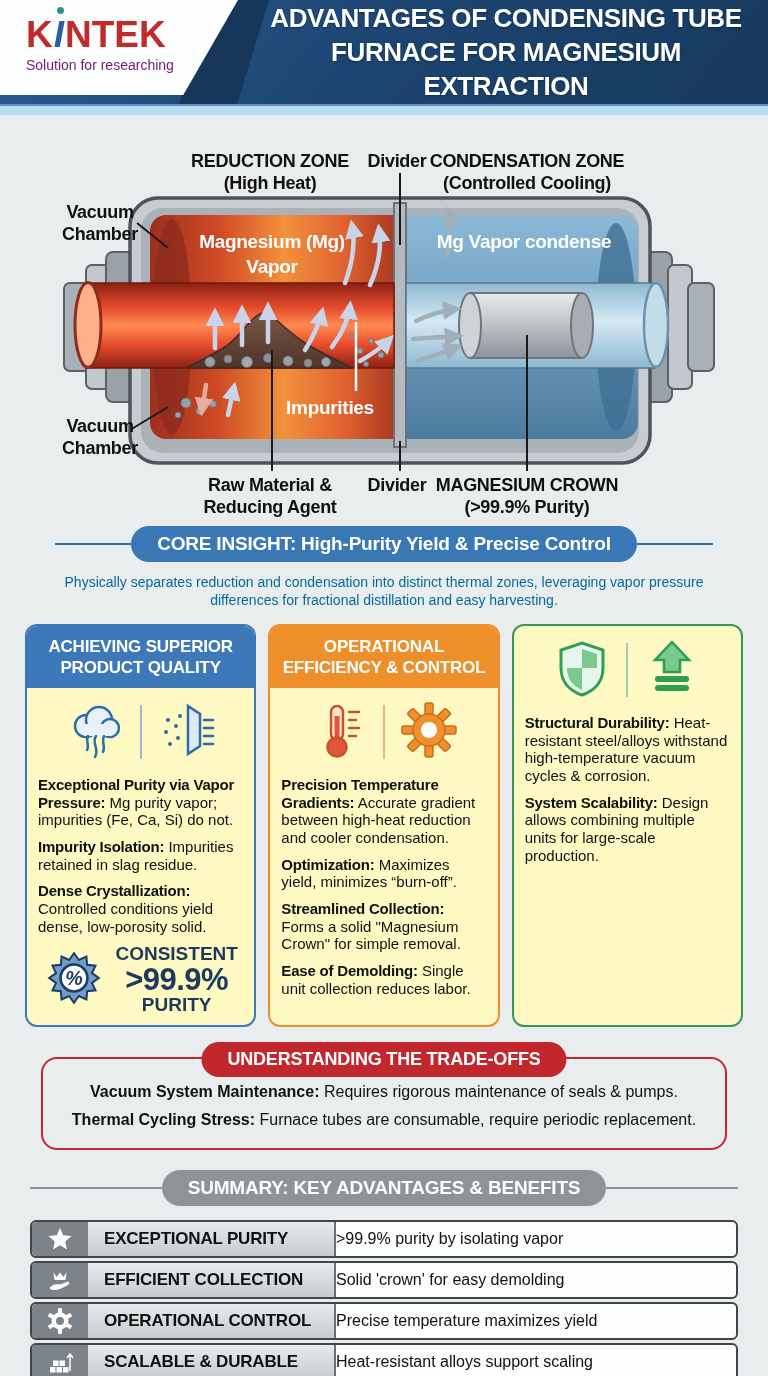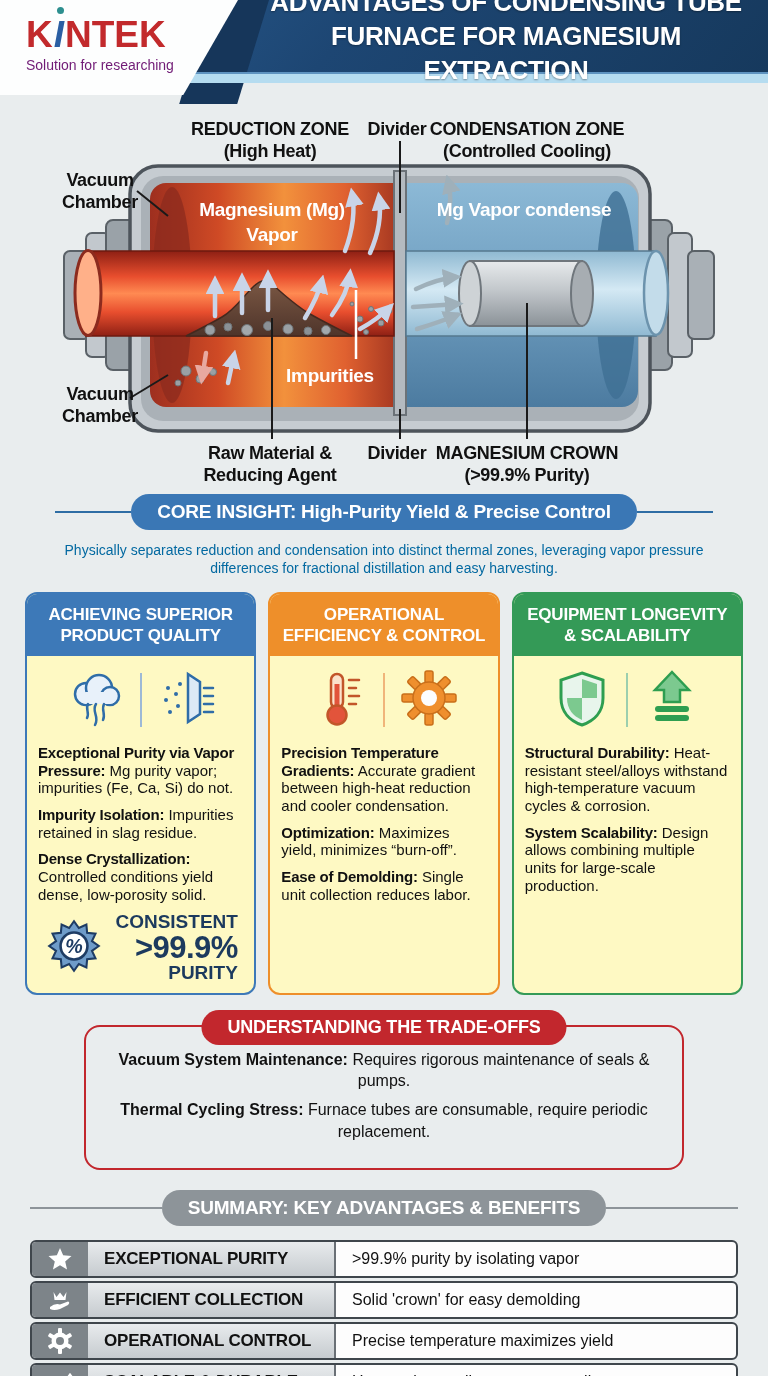--- a/index.html
+++ b/index.html
@@ -1,21 +1,21 @@
 <!DOCTYPE html>
 <html><head>
 <meta charset="utf-8">
 <style>
   html,body{margin:0;padding:0;}
   body{
     width:768px;height:1376px;overflow:hidden;background:#e9edee;
     font-family:"Liberation Sans","DejaVu Sans",sans-serif;color:#111;
   }
   
-  .hdr{position:relative;height:83px;}
+  .hdr{position:relative;height:115px;}
   .hdr-navy{position:absolute;left:0;top:0;right:0;bottom:9px;
     background:linear-gradient(130deg,#2a5d91 0%,#1d4673 45%,#16395d 100%);}
   .hdr-accent{position:absolute;left:196px;top:-6px;width:58px;height:110px;
     background:#16365a;transform:skewX(-17deg);}
   .hdr-stripe{position:absolute;left:0;right:0;bottom:0;height:9px;
     background:#b5dcf0;border-top:2px solid #5e93c0;}
   .logo-panel{position:absolute;left:0;top:0;width:238px;height:95px;background:#fdfefe;
     clip-path:polygon(0 0,100% 0,77% 100%,0 100%);
     box-shadow:2px 0 4px rgba(0,0,0,.35);padding:16px 0 0 26px;box-sizing:border-box;}
   .brand{font-size:37px;font-weight:bold;color:#c22a2c;letter-spacing:0;line-height:1;}
@@ -55,44 +55,44 @@
   .col-green .col-hd{background:#349a57;}
   .icons{display:flex;align-items:center;justify-content:center;gap:14px;padding:12px 0 6px;}
   .icons .vline{width:2px;height:54px;}
   .col-blue .vline{background:#9db9d6;}
   .col-orange .vline{background:#f0b57a;}
   .col-green .vline{background:#9ccfae;}
   .col-bd{padding:6px 11px 10px;font-size:15px;line-height:1.18;}
   .col-bd p{margin:0 0 9px;}
   .col-bd b{letter-spacing:-0.2px;}
   .badge-row{display:flex;align-items:center;justify-content:center;gap:10px;margin-top:2px;}
-  .badge-txt{text-align:right;color:#1c3a5e;font-weight:bold;line-height:1.02;}
+  .badge-txt{text-align:center;color:#1c3a5e;font-weight:bold;line-height:1.02;}
   .badge-txt .b1{font-size:19px;}
   .badge-txt .b2{font-size:31px;letter-spacing:-0.5px;}
   .badge-txt .b3{font-size:19px;}
   
-  .trade{position:relative;margin:30px 84px 0;border:2px solid #c2272d;border-radius:16px;
-    padding:22px 18px 19px;}
+  .trade{position:relative;margin:30px 41px 0;border:2px solid #c2272d;border-radius:16px;
+    padding:22px 18px 10px;}
   .trade .pill{position:absolute;top:-17px;left:50%;transform:translateX(-50%);
     background:#c2272d;font-size:18px;}
   .trade p{margin:0 0 7px;text-align:center;font-size:16px;line-height:1.35;}
   
   .summary{margin-top:20px;}
   .summary .pillrow{padding:0 30px;}
   .summary .ln{background:#8d9499;}
   .summary .pill{background:#8d9499;}
   .tbl{margin:14px 30px 0;}
   .trow{display:flex;height:34px;margin-bottom:3px;border:2px solid #3f464c;border-radius:6px;
     overflow:hidden;background:#fdfdfd;}
   .tico{width:56px;background:#7d8489;display:flex;align-items:center;justify-content:center;
     flex:none;}
   .tlabel{width:248px;flex:none;background:linear-gradient(#e8ebed,#c6cbcf);
     display:flex;align-items:center;padding-left:16px;font-weight:bold;font-size:17px;
     letter-spacing:-0.2px;border-right:2px solid #6a7076;box-sizing:border-box;}
-  .tval{flex:1;display:flex;align-items:center;padding-left:16px;font-size:16px;}
+  .tval{flex:1;display:flex;align-items:center;font-size:16px;}
 </style>
 </head>
 <body>
 
 <div class="hdr">
   <div class="hdr-navy"></div>
   <div class="hdr-accent"></div>
   <div class="hdr-stripe"></div>
   <div class="logo-panel">
     <div class="brand"><span>K</span><span class="bi"><span class="dot"></span><span>I</span></span><span>NTEK</span></div>
@@ -359,26 +359,26 @@
             <rect x="26" y="3" width="8" height="12" rx="2" transform="rotate(315 30 30)"></rect>
           </g>
           <circle cx="30" cy="30" r="16" fill="#ef8f2d" stroke="#c96f1a" stroke-width="1.5"></circle>
           <circle cx="30" cy="30" r="8" fill="#fcfdfe"></circle>
         </svg>
       </span>
     </div>
     <div class="col-bd">
       <p><b>Precision Temperature Gradients:</b> <span>Accurate gradient between high-heat reduction and cooler condensation.</span></p>
       <p><b>Optimization:</b> <span>Maximizes yield, minimizes “burn-off”.</span></p>
+      <p><b>Streamlined Collection:</b> <span>Forms a solid "Magnesium Crown" for simple removal.</span></p>
       <p><b>Ease of Demolding:</b> <span>Single unit collection reduces labor.</span></p>
     </div>
   </div>
 
   <div class="col col-green">
-    <div class="col-hd">EQUIPMENT LONGEVITY &amp; SCALABILITY</div>
     <div class="icons">
       <span>
         <svg width="60" height="60" viewBox="0 0 60 60">
           <path d="M30,5 L51,12 V30 C51,44 42,53 30,57 C18,53 9,44 9,30 V12 Z" fill="#e8f5ec" stroke="#2e9e50" stroke-width="3"></path>
           <path d="M30,11 L45,16 V30 H30 Z" fill="#7cc98f"></path>
           <path d="M30,30 V52 C21,48 15,41 15,30 Z" fill="#7cc98f"></path>
         </svg>
       </span>
       <span class="vline"></span>
       <span>

